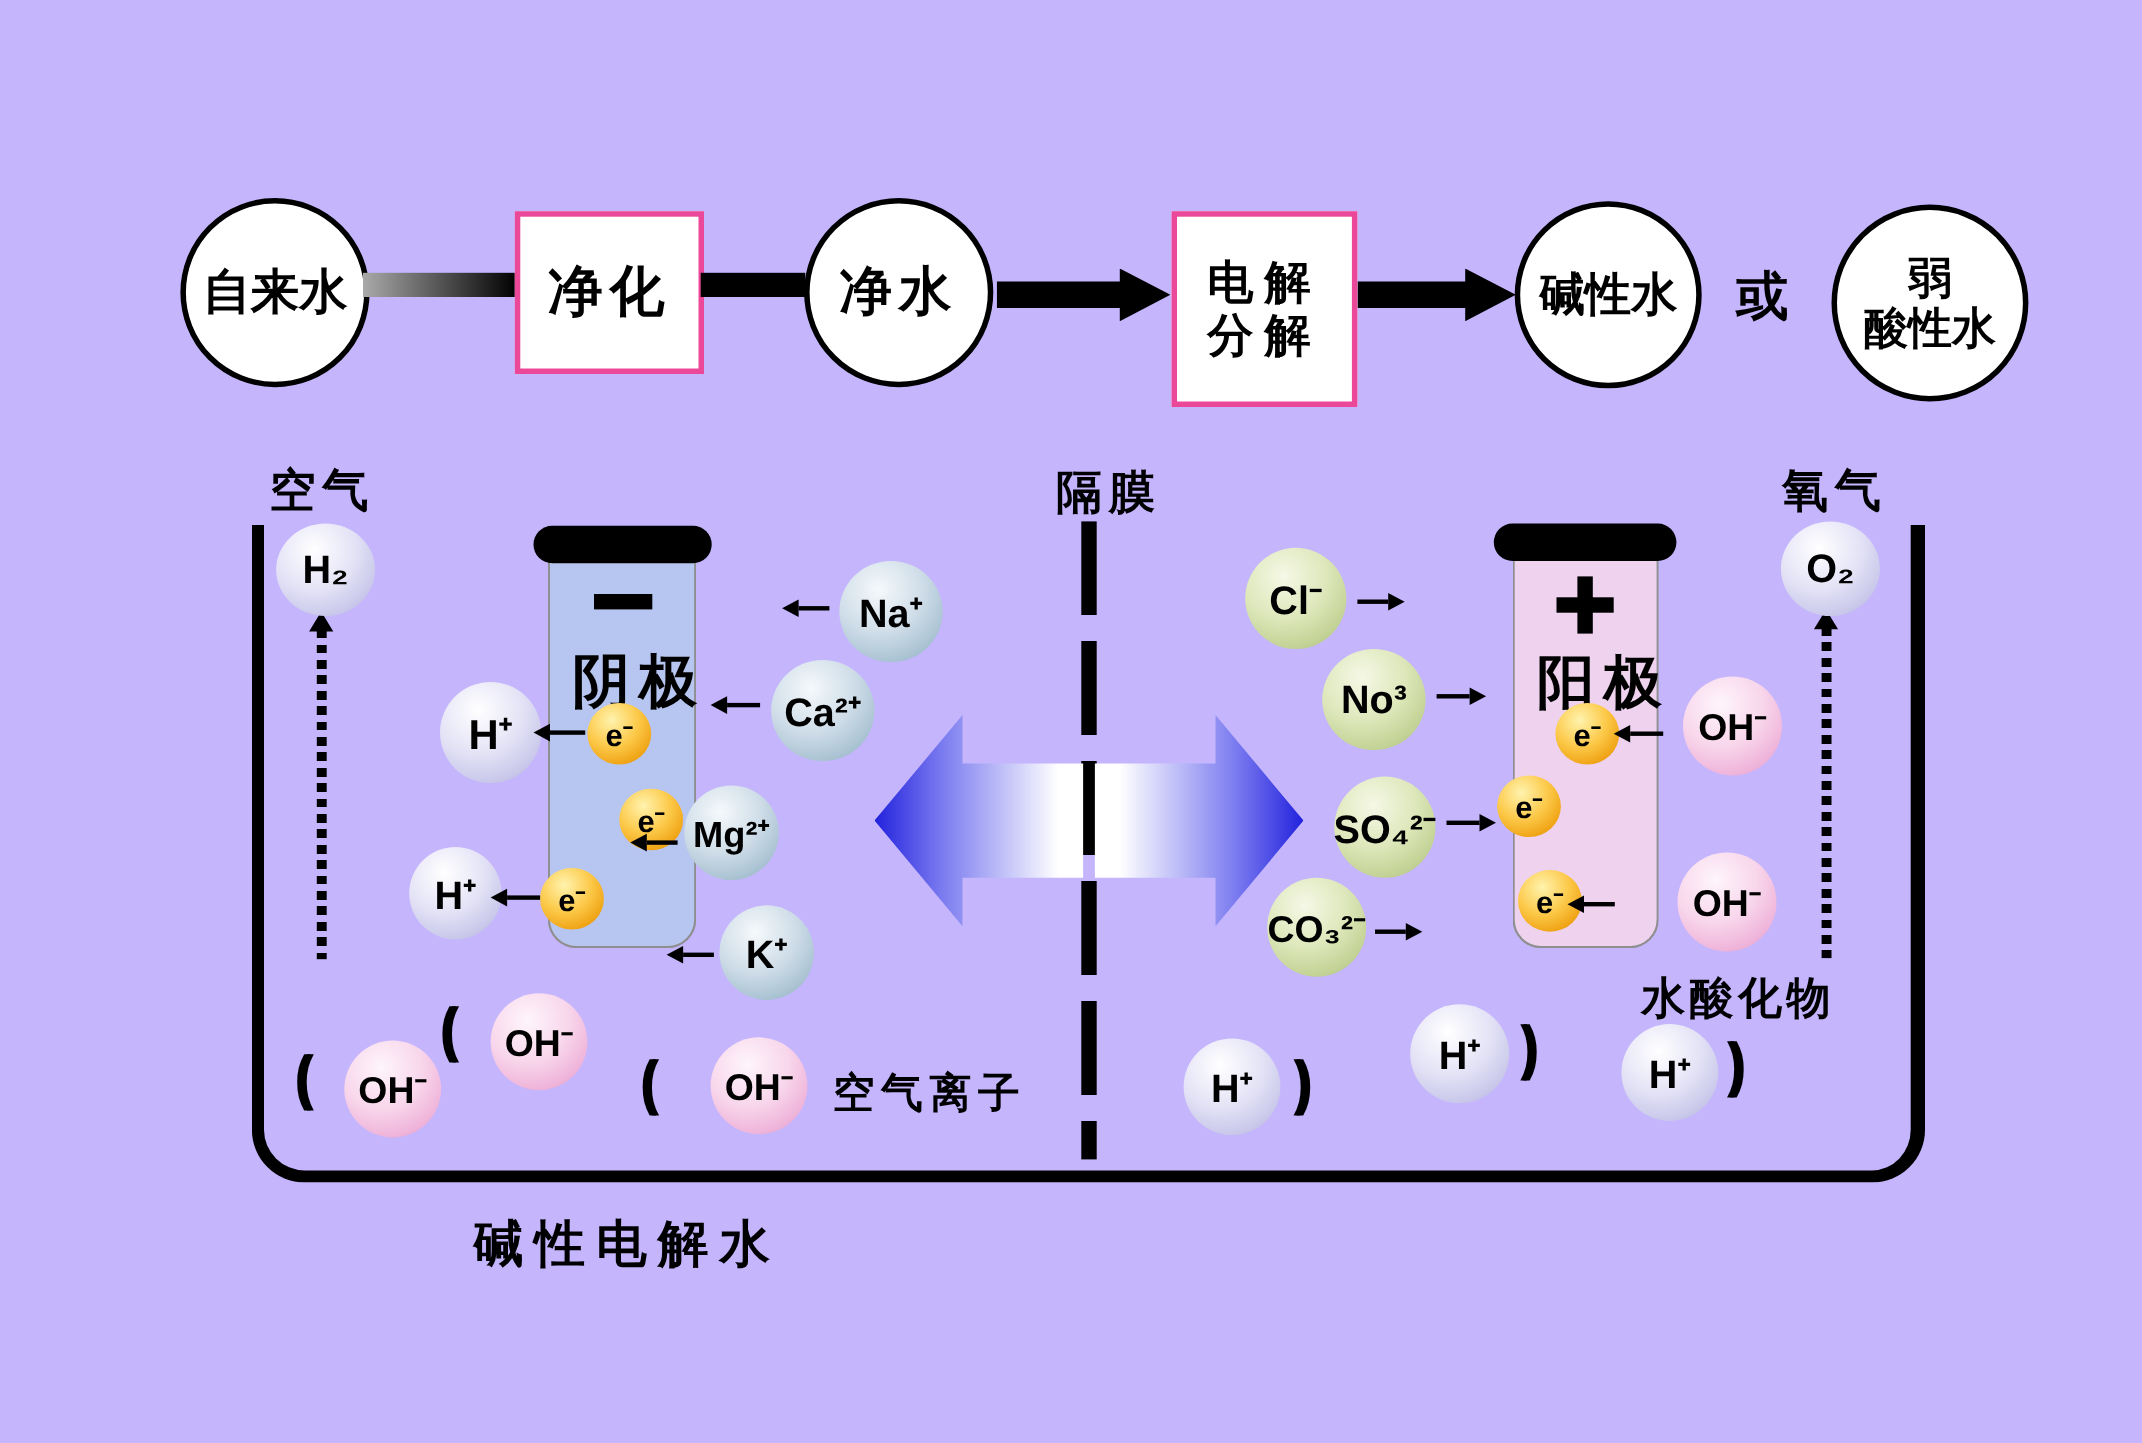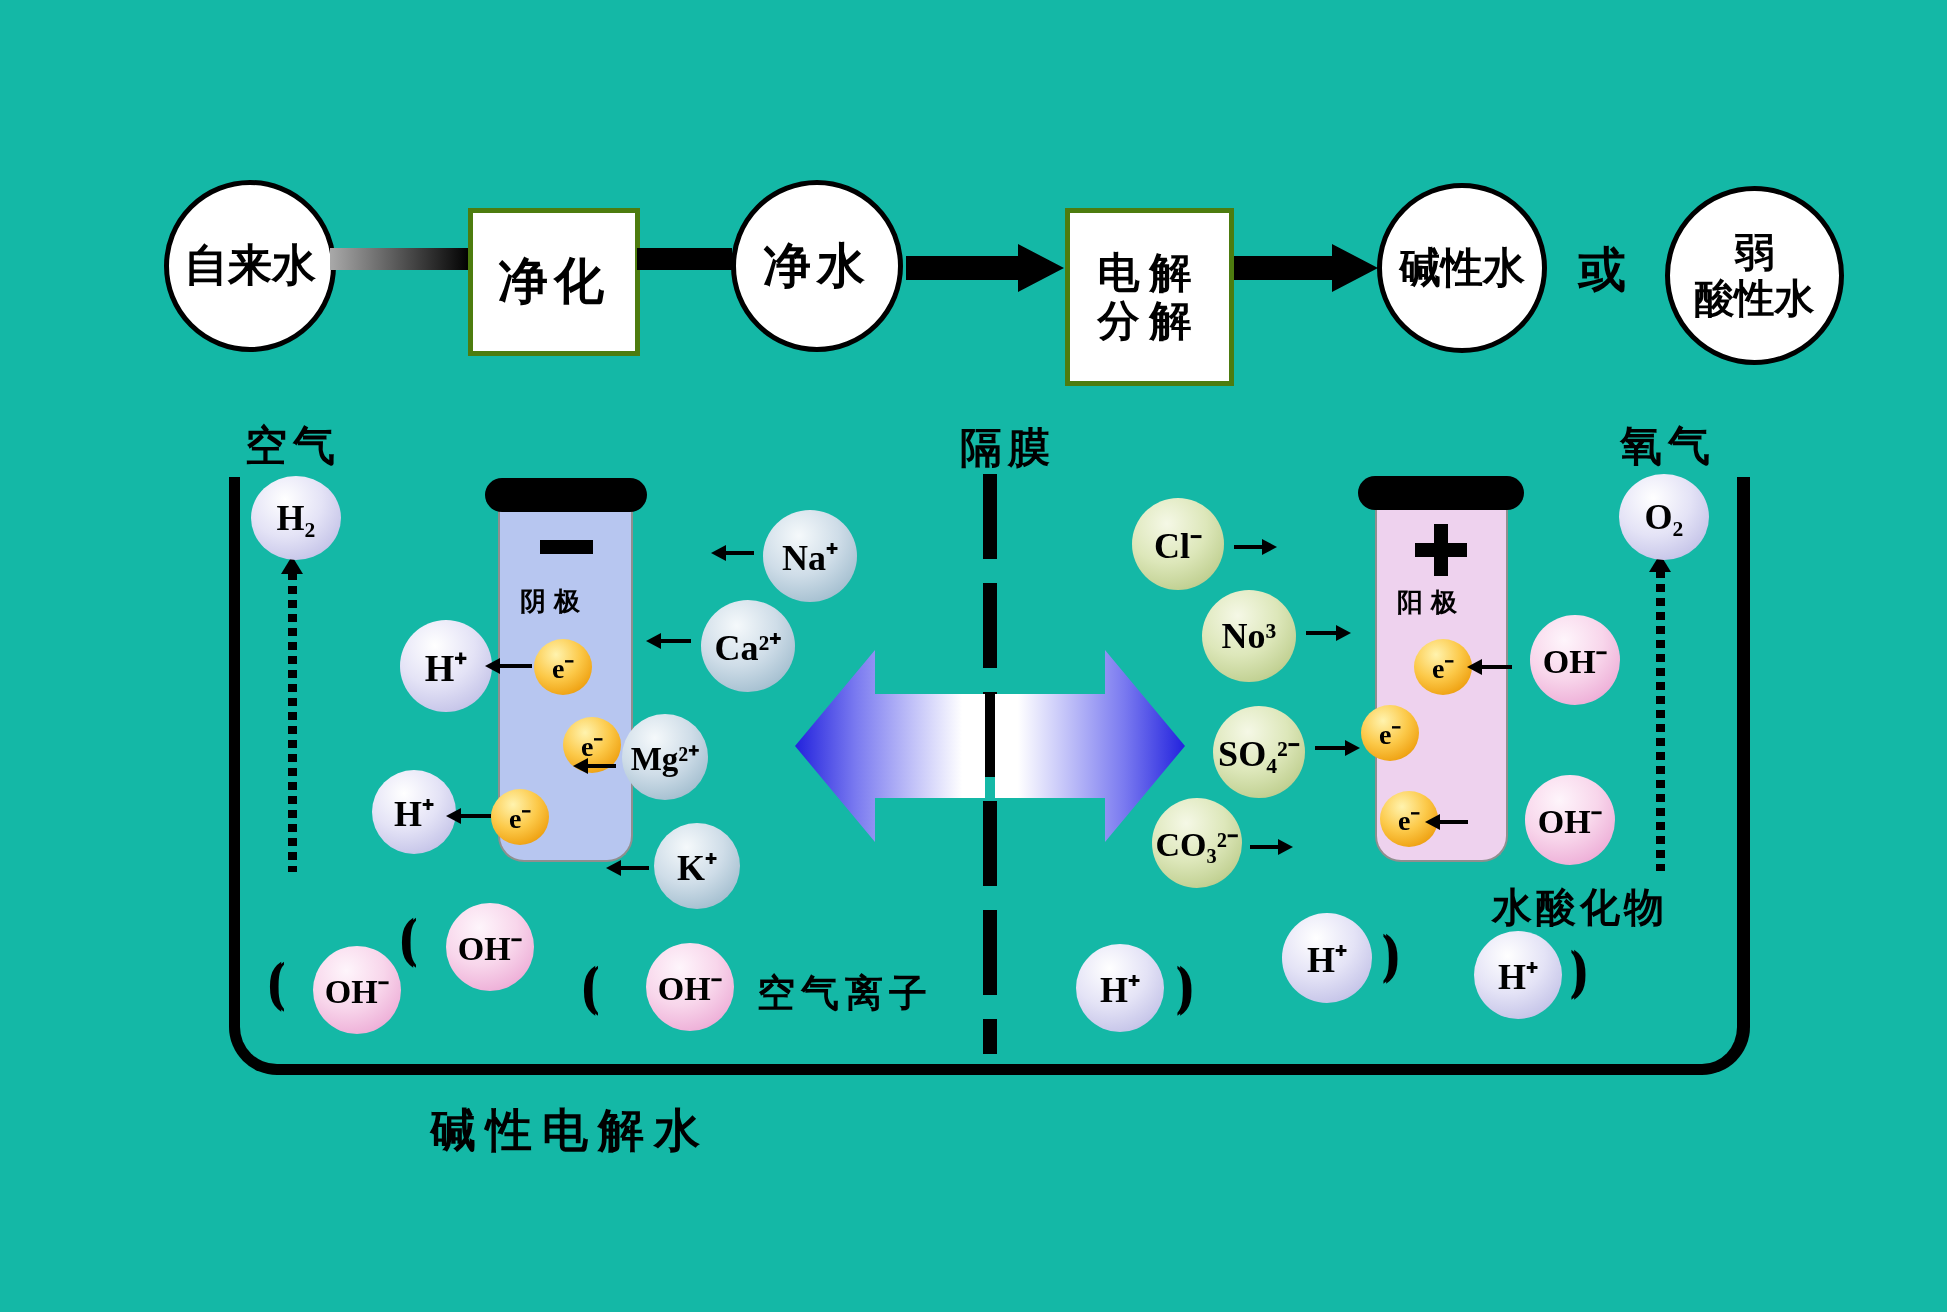--- a/index.html
+++ b/index.html
@@ -1,50 +1,50 @@
 <!DOCTYPE html>
 <html><head>
 <meta charset="utf-8">
 <style>
   html,body{margin:0;padding:0;background:#ffffff;}
   #canvas{
-    position:relative; width:1947px; height:1312px; background:#14b8a6;
-    font-family:Liberation Serif, serif; color:#000; overflow:hidden;
+    position:relative; width:1947px; height:1312px; background:#c4b5fd;
+    font-family:Liberation Sans, sans-serif; color:#000; overflow:hidden;
   }
   .abs{position:absolute;}
   
   .flow-circle{
     position:absolute; border:5px solid #000; border-radius:50%;
     display:flex; flex-direction:column; align-items:center; justify-content:center;
     background:#fff; box-sizing:border-box; text-align:center;
   }
   .flow-box{
-    position:absolute; border:5px solid #4d7c0f;
+    position:absolute; border:5px solid #ec4899;
     display:flex; flex-direction:column; align-items:center; justify-content:center;
-    background:#fff; box-sizing:border-box; text-align:right;margin-top:16px;
+    background:#fff; box-sizing:border-box; text-align:right;
   }
   .flow-label{font-weight:bold; line-height:1.15; white-space:nowrap;}
   .connector{position:absolute;}
   .flow-arrow{position:absolute; background:#000;}
   
   .tank{
     position:absolute; left:229px; top:477px; width:1497px; height:587px;
     border-left:11px solid #000; border-right:13px solid #000; border-bottom:11px solid #000;
     border-radius:0 0 48px 48px; box-sizing:content-box;
   }
   .membrane{
     position:absolute; left:983px; top:474px; width:14px; height:580px;
     background:repeating-linear-gradient(to bottom,#000 0 85px,transparent 85px 109px);
   }
   .zone-label{position:absolute; font-weight:bold; font-size:42px; letter-spacing:6px; white-space:nowrap;}
   .title-label{position:absolute; font-weight:bold; font-size:46px; letter-spacing:10px; white-space:nowrap;}
   
   .tube-cap{position:absolute; background:#000; border-radius:18px;}
   .tube-body{position:absolute; border:2px solid #8f8f8f; border-top:none; border-radius:0 0 26px 26px; box-sizing:border-box;}
-  .electrode-label{position:absolute; font-weight:bold; font-size:26px; letter-spacing:8px; text-align:center; white-space:nowrap;}
+  .electrode-label{position:absolute; font-weight:bold; font-size:53px; letter-spacing:8px; text-align:center; white-space:nowrap;}
   .minus-bar{position:absolute; background:#000;}
   
   .sphere{
     position:absolute; border-radius:50%;
     display:flex; align-items:center; justify-content:center;
     font-weight:bold; color:#000; white-space:nowrap;
   }
   .sp-lav  {background:radial-gradient(circle at 38% 28%, #ffffff 0%, #e4e3f6 45%, #c9c8ea 75%, #aeadd8 100%);}
   .sp-blue {background:radial-gradient(circle at 38% 28%, #f5f9fb 0%, #cfdde8 45%, #aac3d3 75%, #8fa9bb 100%);}
   .sp-green{background:radial-gradient(circle at 38% 28%, #f5f8e6 0%, #dde7ba 45%, #c3d295 75%, #a4b674 100%);}

